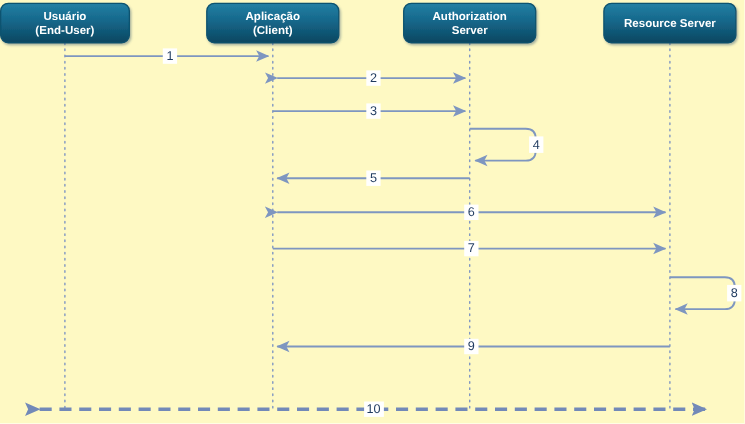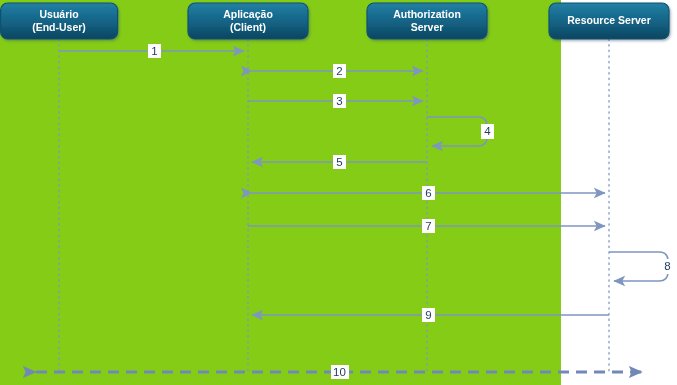--- a/index.html
+++ b/index.html
@@ -8,23 +8,23 @@
     background: #ffffff;
   }
   body {
     width: 677px;
     height: 385px;
     font-family: "Liberation Sans", sans-serif;
     overflow: hidden;
   }
   #diagram-root {
     position: relative;
-    width: 561px;
+    width: 677px;
     height: 385px;
-    background: #84cc16;
+    background: #fef9c3;
   }
   svg.diagram-canvas {
     position: absolute;
     left: 0;
     top: 0;
     width: 677px;
     height: 385px;
   }
   .actor-box-rect {
     stroke: #10536F;

